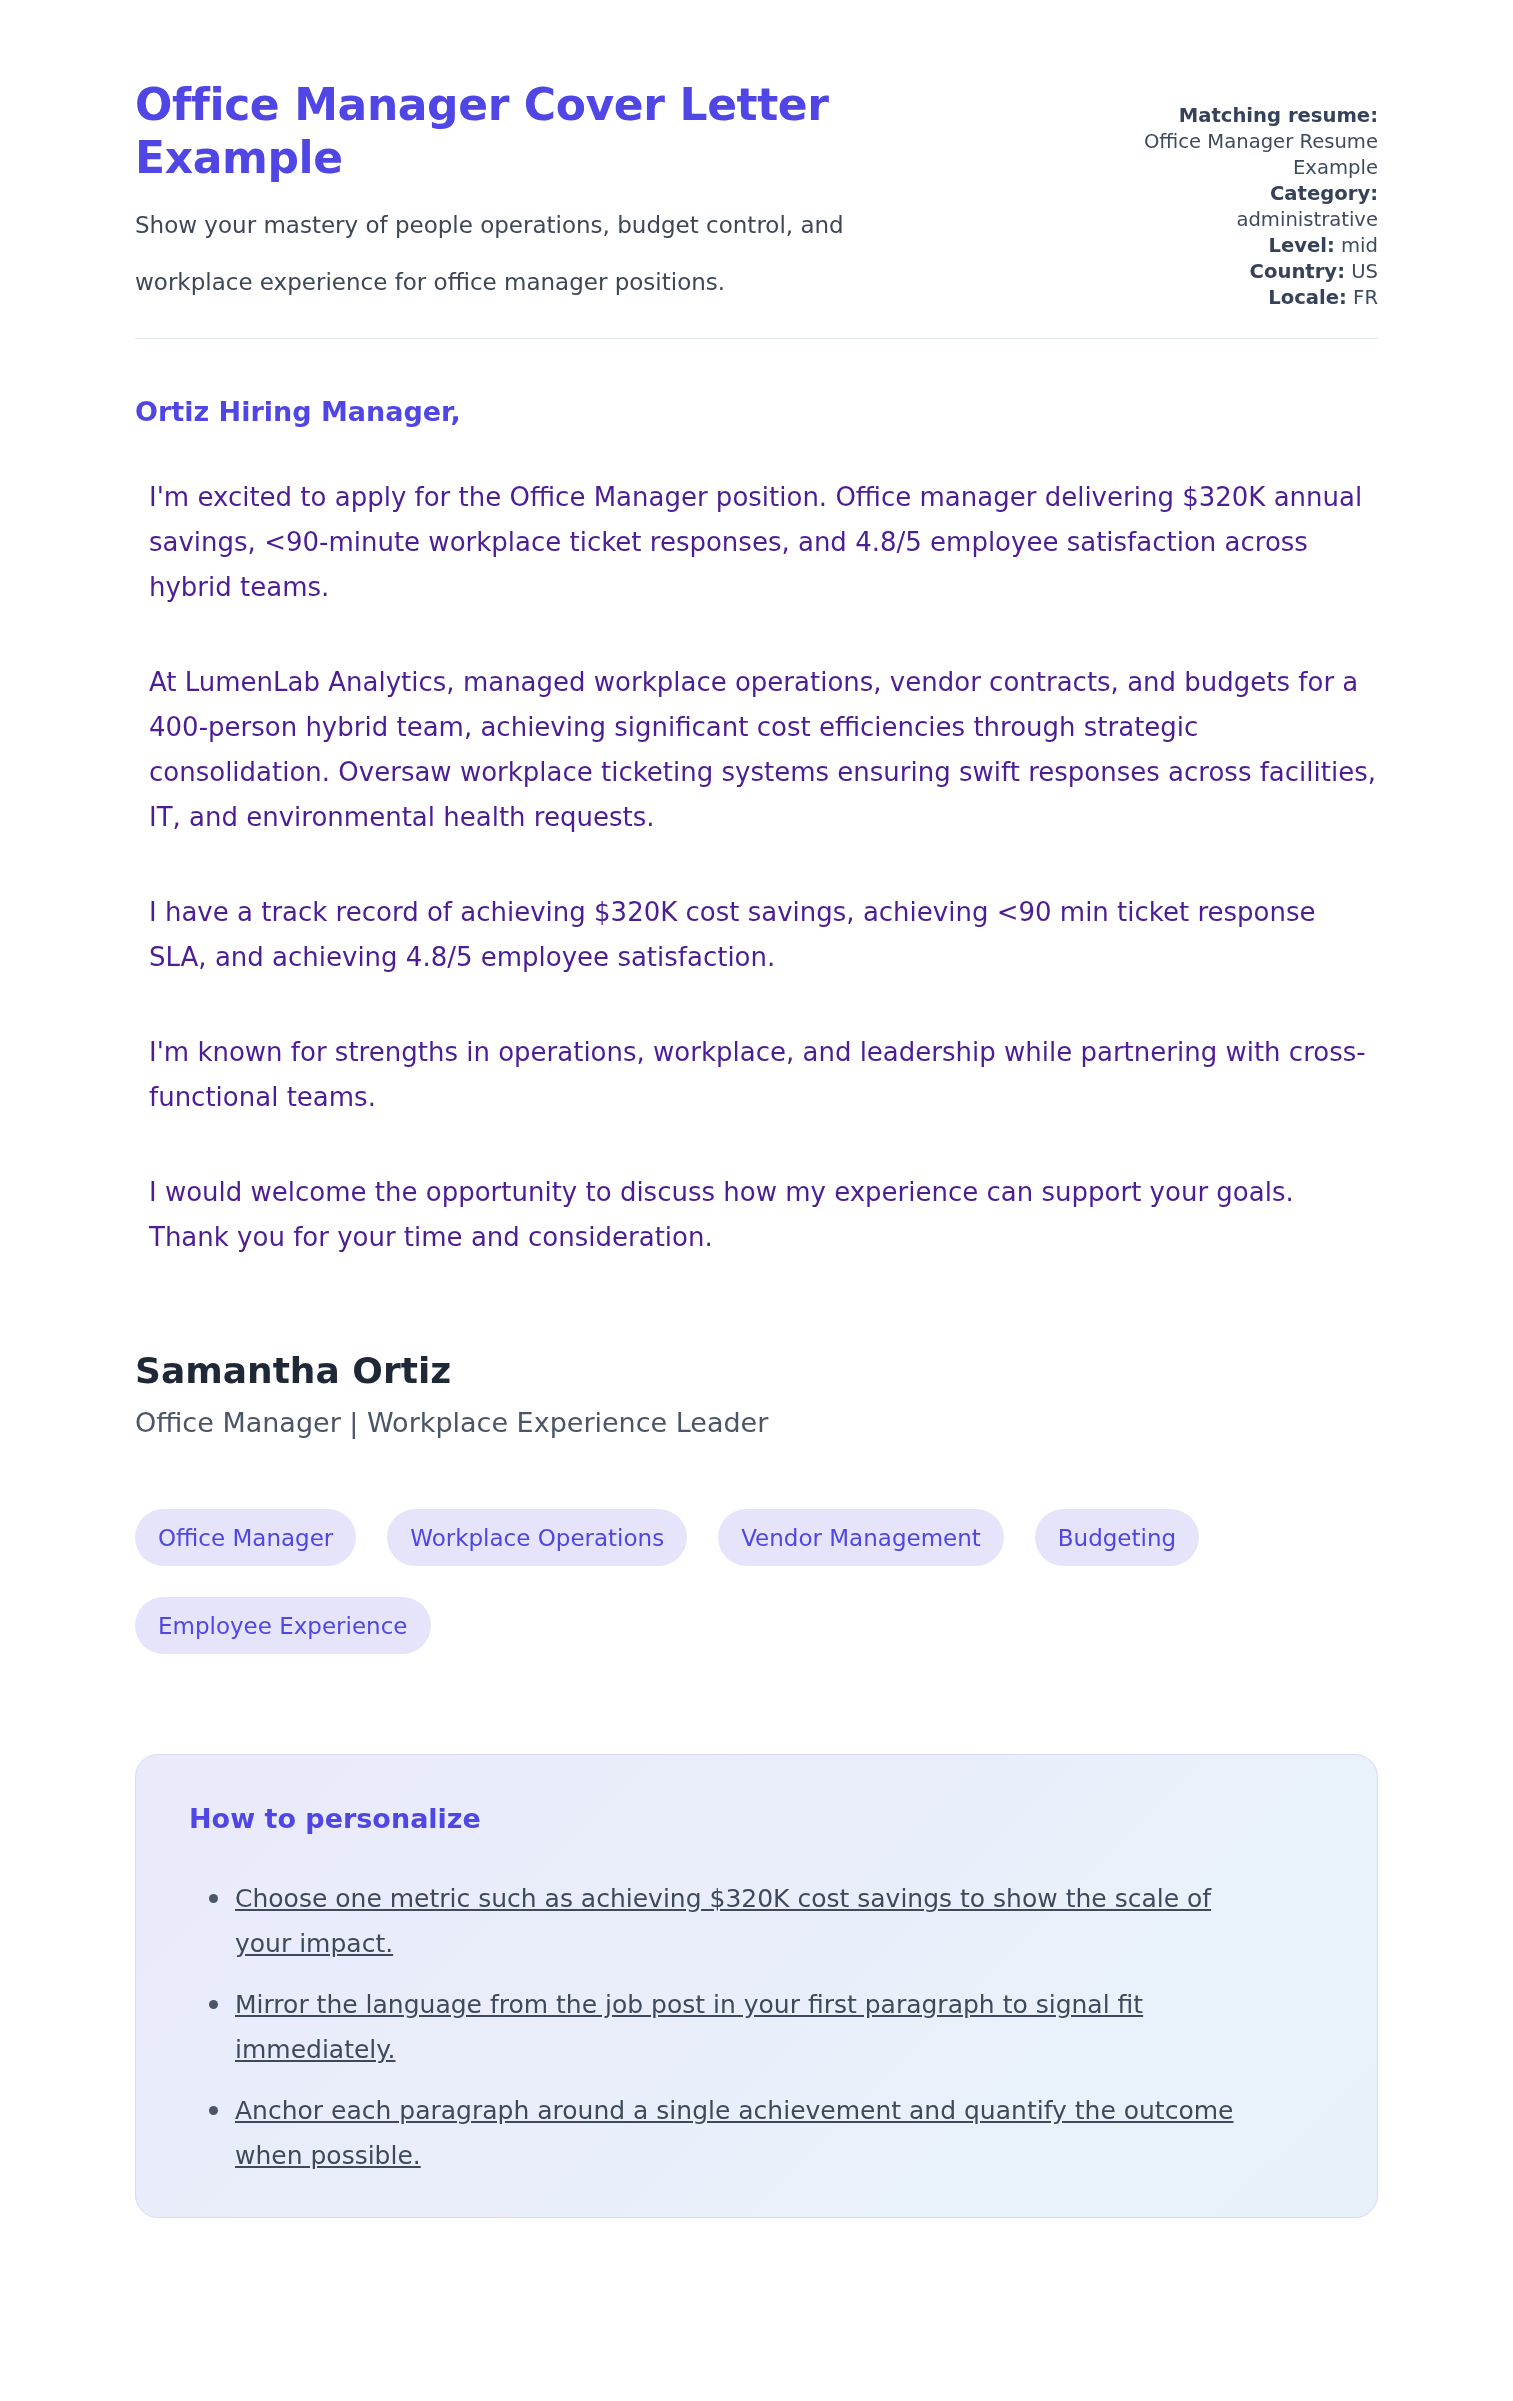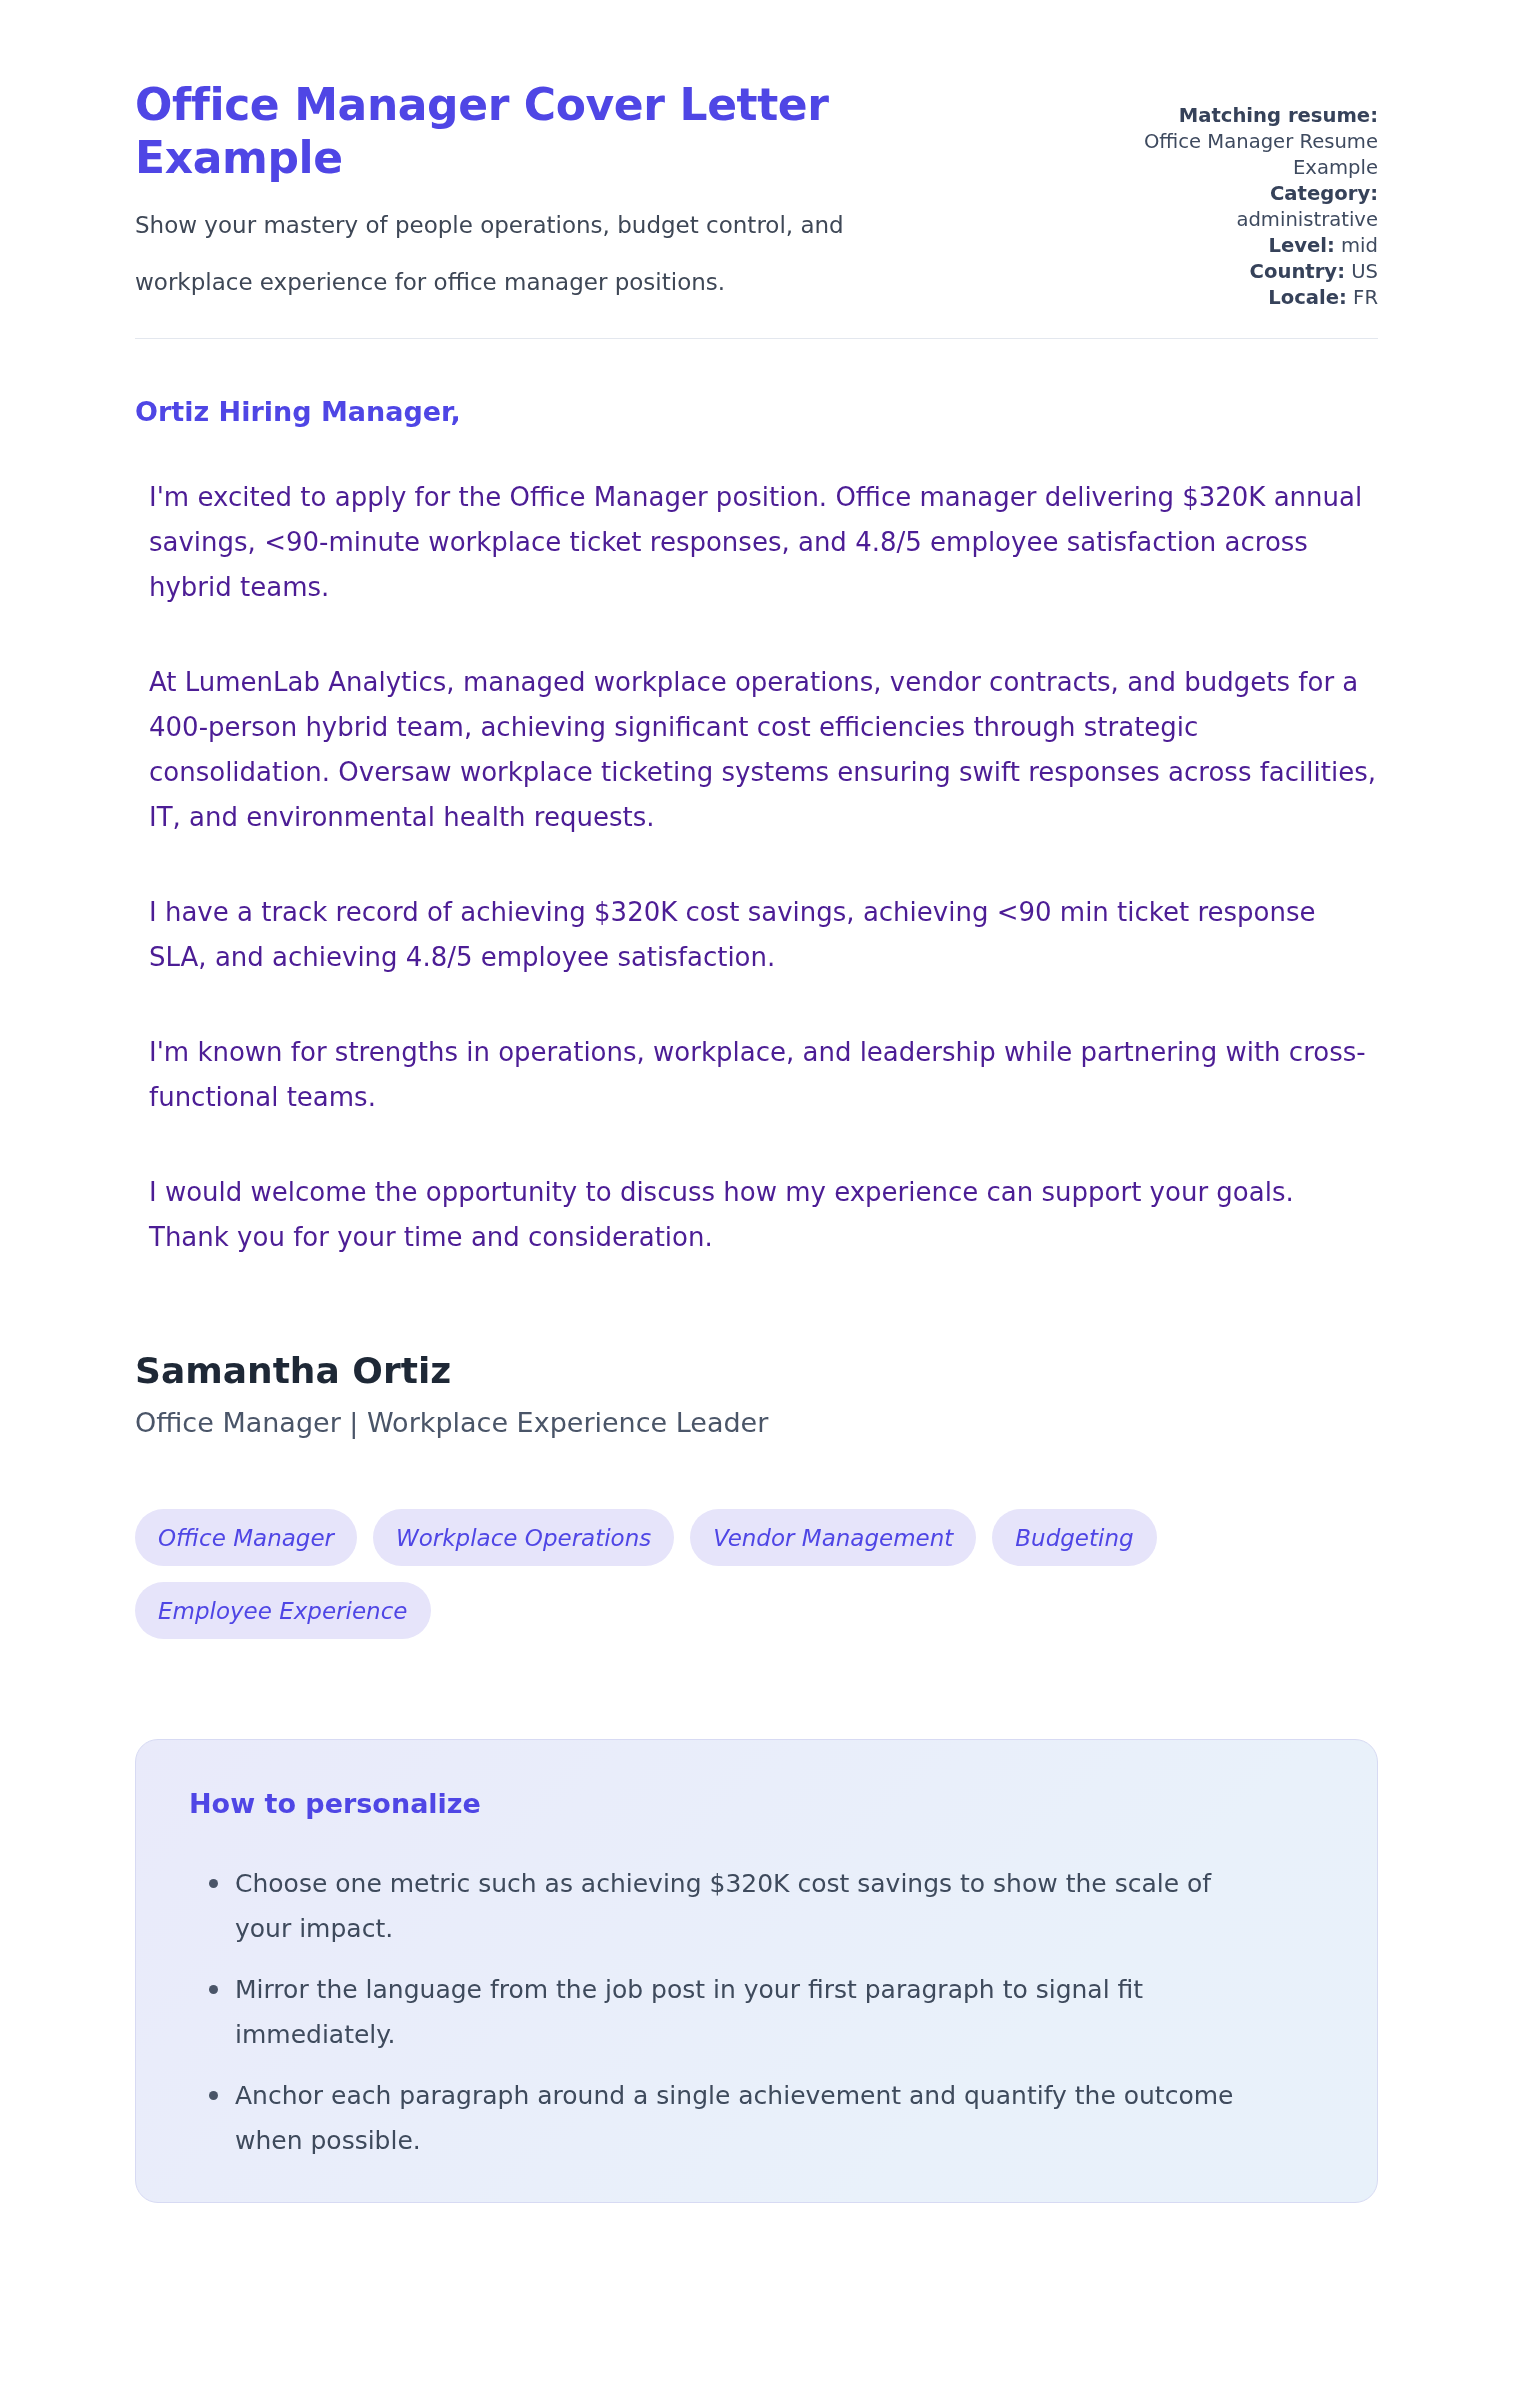--- a/index.html
+++ b/index.html
@@ -85,22 +85,21 @@
     font-size: 27px;
     line-height: 36px;
     color: #4a5568;
   }
 
   
   .tags {
     margin-top: 68px;
     display: flex;
     flex-wrap: wrap;
-    gap: 16px;
-    font-style: italic;
+    gap: 31px;
   }
   .tag {
     display: inline-flex;
     align-items: center;
     height: 57px;
     padding: 0 23px;
     border-radius: 28.5px;
     background: #e6e4fa;
     color: #4f46e5;
     font-size: 23px;
@@ -127,20 +126,21 @@
     list-style: none;
   }
   .callout li {
     position: relative;
     padding-left: 46px;
     font-size: 25px;
     line-height: 45px;
     color: #3e4a5c;
     margin-bottom: 16px;
     max-width: 1086px;
+    text-decoration: underline;
   }
   .callout li::before {
     content: "";
     position: absolute;
     left: 19.6px;
     top: 18px;
     width: 9px;
     height: 9px;
     border-radius: 50%;
     background: #4a5568;

